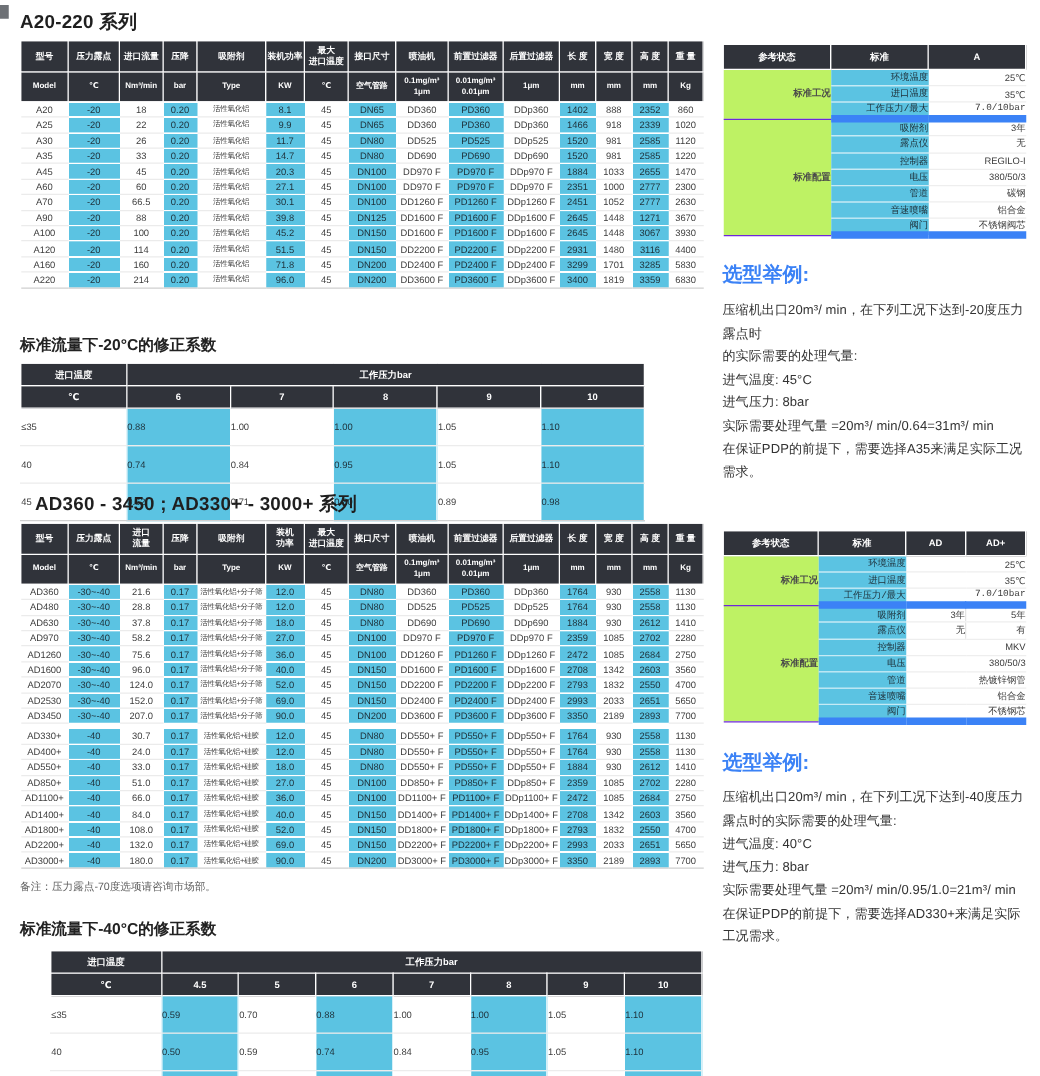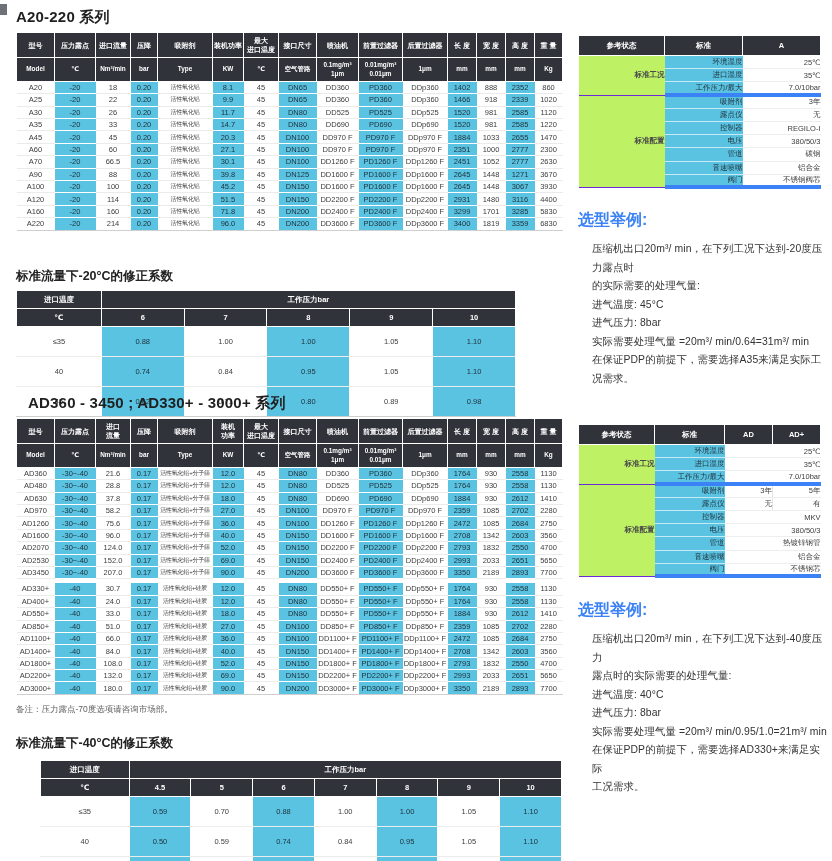--- a/index.html
+++ b/index.html
@@ -34,36 +34,36 @@
   .spec tbody tr:last-child td{border-bottom:1px solid #cfcfcf;}
 
   
   .ref{width:242px;font-size:7.5px;}
   .ref th{background:var(--dark);color:#fff;font-weight:600;border:1px solid #fff;height:20px;text-align:center;}
   .ref td{height:13.2px;text-align:right;}
   .ref td.glabel{color:#4a4a4a;border-bottom:1px solid #6d28d9;background:#bef264;font-weight:bold;}
   .ref td.std{background:var(--cyan);color:var(--cyan-ink);border-bottom:1px solid rgba(255,255,255,.65);}
   .ref td.val{color:var(--ink);border-bottom:1px solid #eee;}
   .ref td.val.vline{border-left:1px solid #e4e4e4;}
-  .ref tr.glast td{border-bottom:4px solid #3b82f6;}
+  .ref tr.glast td{border-bottom:6px solid #3b82f6;font-family:Liberation Mono, monospace;}
 
   
   .corr{font-size:7.5px;}
   .corr th{background:var(--dark);color:#fff;font-weight:600;border:1.5px solid #fff;height:18px;text-align:center;font-size:7.5px;}
-  .corr td{height:30px;text-align:center;color:var(--ink);border-bottom:1px solid #ececec;
+  .corr td{height:30px;color:var(--ink);border-bottom:1px solid #ececec;
            border-left:1.5px solid #fff;border-right:1.5px solid #fff;}
   .corr td.cy{background:var(--cyan);color:var(--cyan-ink);}
   .corr tbody tr:last-child td{border-bottom:1px solid #cfcfcf;}
   #corr1{width:500px;}
   #corr2{width:522px;}
 
   
   .example{width:250px;}
   .example .ex-title{font-size:16px;color:#3b82f6;font-weight:700;margin-bottom:9px;}
-  .example .ex-line{font-size:10.4px;color:#333;line-height:1.78;letter-spacing:.1px;margin-left:14px;}
+  .example .ex-line{font-size:10.4px;color:#333;line-height:1.78;letter-spacing:.1px;}
 </style>
 </head>
 <body>
 
 <div class="page">
   <div class="abs page-edge"></div>
 
   <div class="abs sec-title" style="left:16px;top:8px;">A20-220 系列</div>
   <table class="abs spec" id="spec1" style="left:16px;top:32px;">
       <colgroup>

